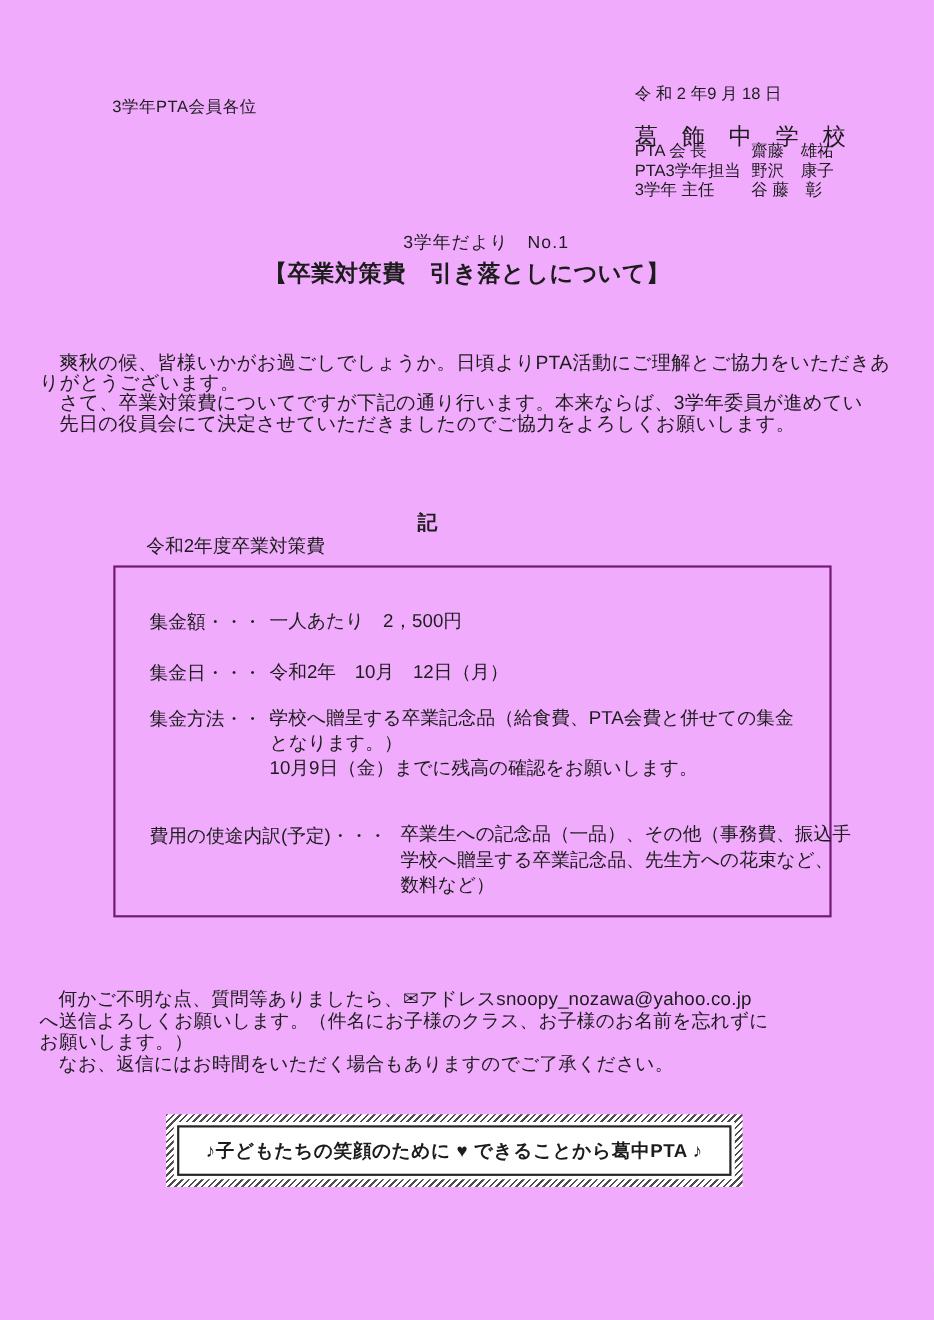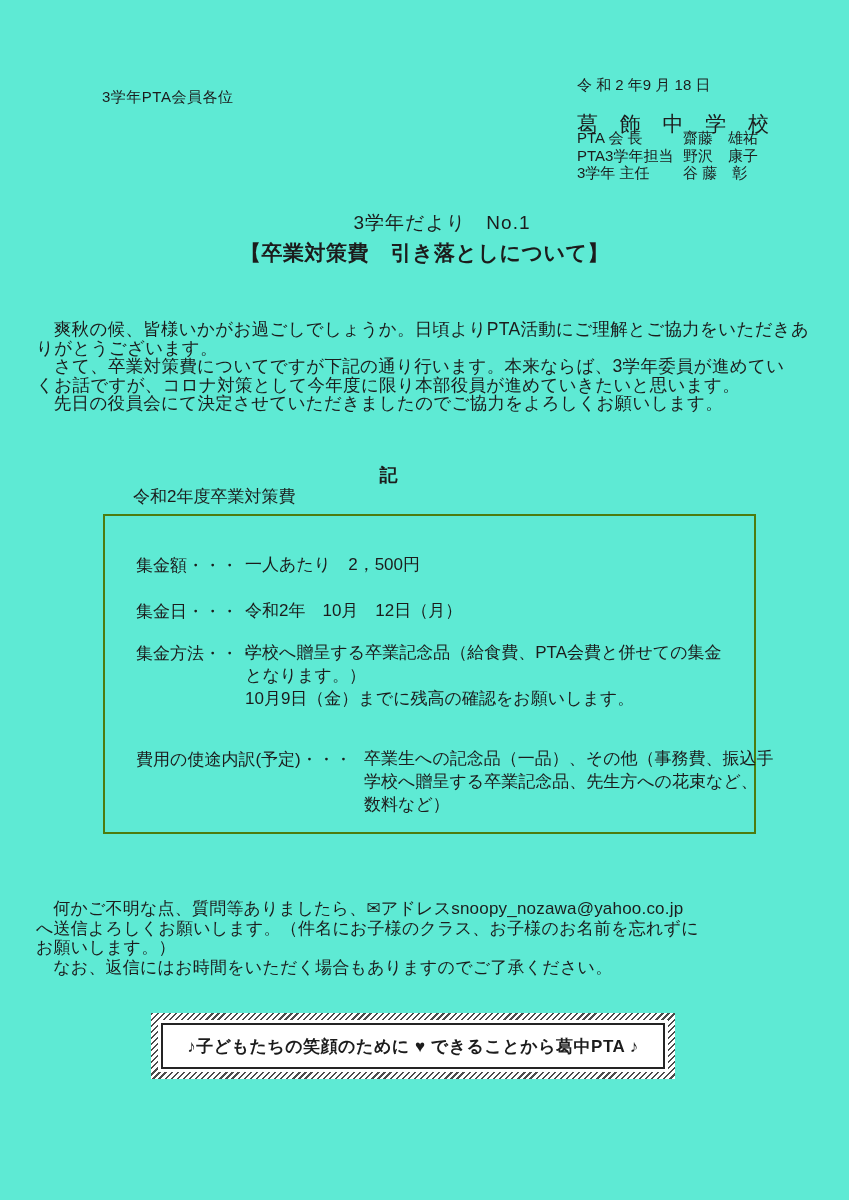--- a/index.html
+++ b/index.html
@@ -1,44 +1,44 @@
 <!DOCTYPE html>
 <html lang="ja"><head>
 <meta charset="utf-8">
 <style>
   html,body{margin:0;padding:0;background:#e9e9e9;}
   #page{
     position:relative;
     width:849px;height:1200px;
     margin:0 auto;
-    background:#5eead4;
+    background:#f0abfc;
     color:#1c1c1c;
     font-family:"Liberation Sans","DejaVu Sans",sans-serif;
     overflow:hidden;
   }
   .abs{position:absolute;}
   
   .recipient{left:102px;top:88px;font-size:15px;letter-spacing:.5px;}
   .date-row{left:577px;top:76px;width:240px;display:flex;font-size:15px;}
   .school{left:577px;top:110px;width:192px;font-size:21px;text-align:justify;text-align-last:justify;}
   .sig-block{left:577px;top:129px;width:250px;font-size:15px;line-height:17.6px;}
   .sig-row{display:flex;}
   .sig-role{width:106px;flex:0 0 106px;}
   .sig-name{flex:1;}
   
   .title-block{left:0;top:210px;width:849px;text-align:center;}
-  .title-line1{font-size:19px;letter-spacing:1px;margin-left:35px;}
+  .title-line1{font-size:16px;letter-spacing:1px;margin-left:35px;}
   .title-line2{font-size:21px;font-weight:bold;letter-spacing:.5px;margin-top:3px;}
   
   .greeting{left:36px;top:320px;width:790px;font-size:17.5px;line-height:18.5px;letter-spacing:.3px;}
   
   .record-mark{left:0;top:463px;width:778px;text-align:center;font-size:18px;font-weight:bold;letter-spacing:1px;}
   .record-sub{left:133px;top:485px;font-size:17px;}
   
-  .fee-box{left:103px;top:514px;width:653px;height:320px;border:2px solid #4d7c0f;box-sizing:border-box;font-size:17px;}
+  .fee-box{left:103px;top:514px;width:653px;height:320px;border:2px solid #701a75;box-sizing:border-box;font-size:17px;}
   .fee-label{position:absolute;left:31px;white-space:nowrap;}
   .fee-value{position:absolute;left:140px;line-height:22.8px;white-space:nowrap;}
   .fee-value.wide{left:259px;}
   .fr1{top:38px;} .fr2{top:84px;} .fr3{top:126px;} .fr4{top:232px;}
   
   .contact{left:36px;top:899px;width:790px;font-size:17px;line-height:19.5px;letter-spacing:.2px;}
   
   .slogan-outer{
     left:151px;top:1013px;width:524px;height:66px;box-sizing:border-box;
     background:repeating-linear-gradient(135deg,#4c4c4c 0px,#4c4c4c 1.6px,#ffffff 1.6px,#ffffff 4.3px);
@@ -83,21 +83,20 @@
 
   <div class="abs title-block">
     <div class="title-line1">3学年だより　No.1</div>
     <div class="title-line2">【卒業対策費　引き落としについて】</div>
   </div>
 
   <div class="abs greeting">
     <div>　爽秋の候、皆様いかがお過ごしでしょうか。日頃よりPTA活動にご理解とご協力をいただきあ</div>
     <div>りがとうございます。</div>
     <div>　さて、卒業対策費についてですが下記の通り行います。本来ならば、3学年委員が進めてい</div>
-    <div>くお話ですが、コロナ対策として今年度に限り本部役員が進めていきたいと思います。</div>
     <div>　先日の役員会にて決定させていただきましたのでご協力をよろしくお願いします。</div>
   </div>
 
   <div class="abs record-mark">記</div>
   <div class="abs record-sub">令和2年度卒業対策費</div>
 
   <div class="abs fee-box">
     <div class="fee-label fr1">集金額・・・</div>
     <div class="fee-value fr1">
       <div>一人あたり　2，500円</div>

